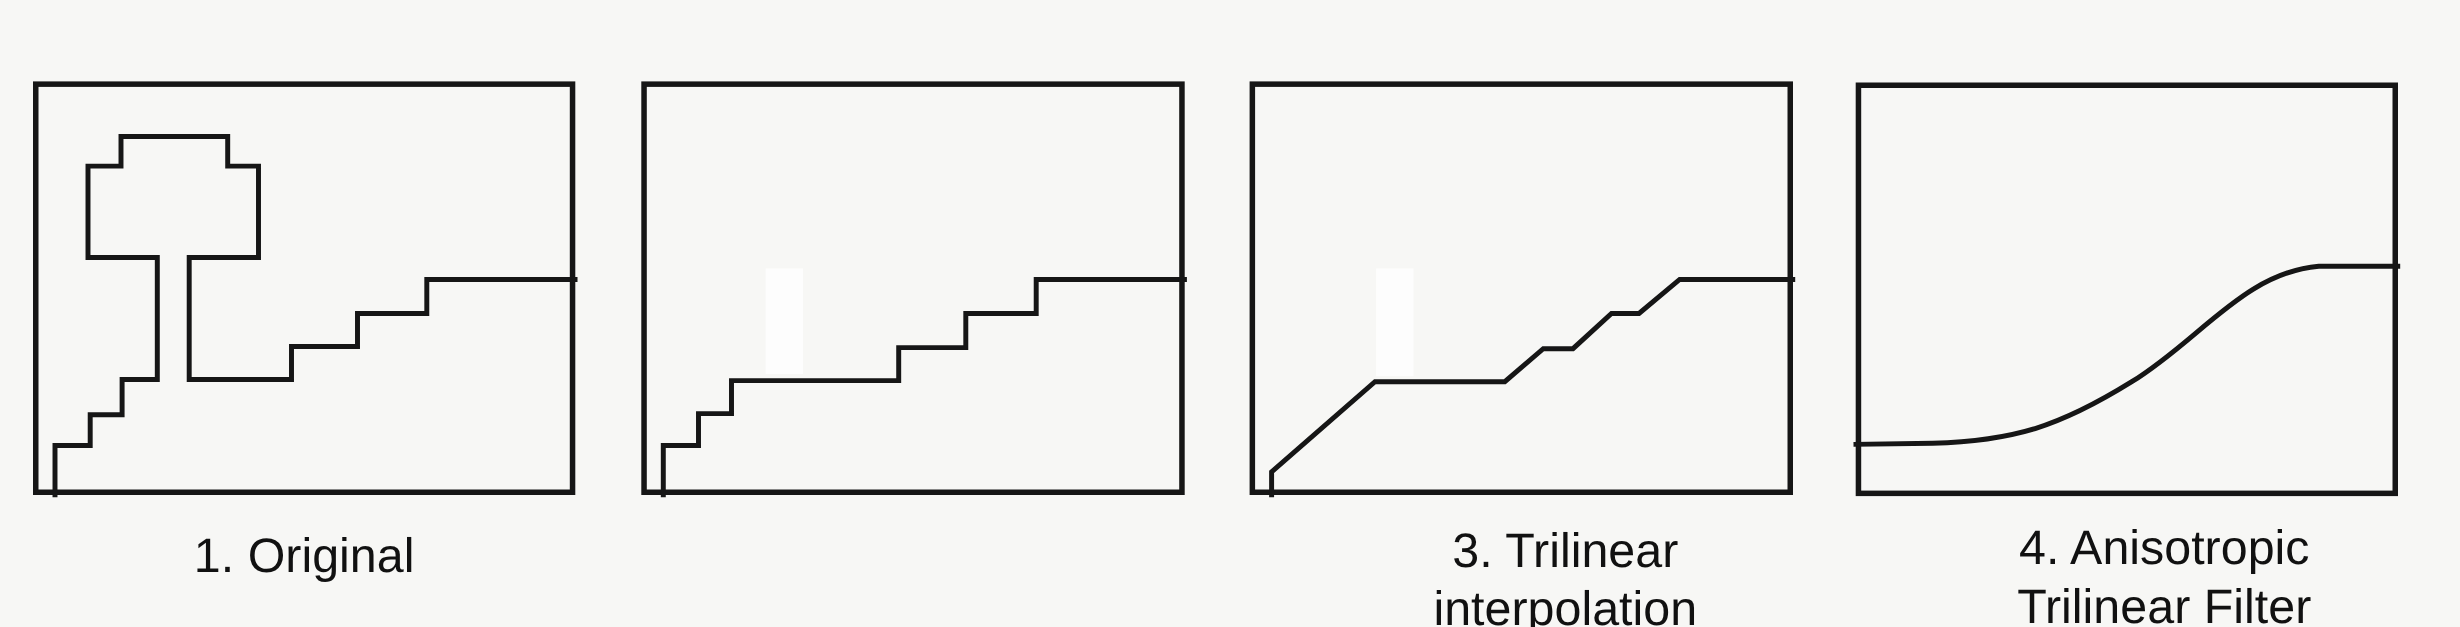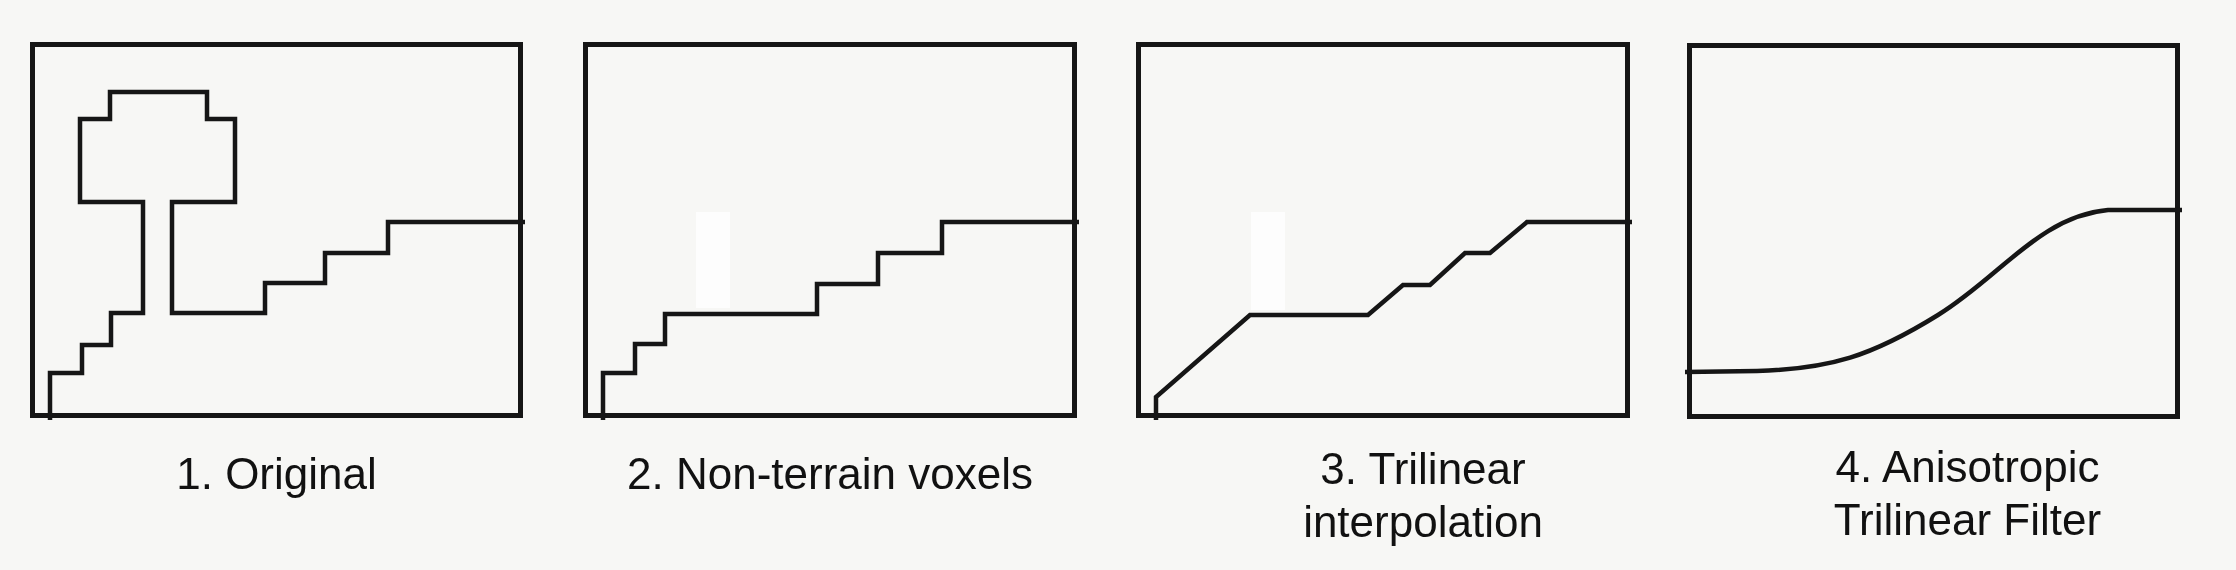--- a/index.html
+++ b/index.html
@@ -9,21 +9,21 @@
   }
   *{margin:0;padding:0;box-sizing:border-box;}
   html,body{width:2236px;height:570px;}
   body{
     background:var(--bg);
     font-family:"Liberation Sans", sans-serif;
     color:var(--text);
     position:relative;
     overflow:hidden;
   }
-  .canvas{position:absolute;inset:0;}
+  .canvas{position:absolute;inset:0;margin-top:32px;}
   .panel-svg{position:absolute;display:block;overflow:visible;}
   .frame{
     fill:none;
     stroke:var(--line);
     stroke-width:5;
   }
   .profile{
     fill:none;
     stroke:var(--line);
     stroke-width:4.5;
@@ -60,21 +60,20 @@
     </div>
   </section>
 
   <section>
     <svg class="panel-svg" style="left:583px;top:42px;width:494px;height:376px" viewBox="583 42 494 376">
       <rect class="frame" x="585.5" y="44.5" width="489" height="371"></rect>
       <rect class="ghost" x="696" y="212" width="34" height="96"></rect>
       <polyline class="profile" points="603,420 603,373 635,373 635,344 665,344 665,314 817,314 817,284 878,284 878,253 942,253 942,222 1079,222"></polyline>
     </svg>
     <div class="caption" style="left:583px;top:447px;width:494px">
-      <div>2. Non-terrain voxels</div>
     </div>
   </section>
 
   <section>
     <svg class="panel-svg" style="left:1136px;top:42px;width:494px;height:376px" viewBox="1136 42 494 376">
       <rect class="frame" x="1138.5" y="44.5" width="489" height="371"></rect>
       <rect class="ghost" x="1251" y="212" width="34" height="98"></rect>
       <polyline class="profile" points="1156,420 1156,397 1250,315 1368,315 1403,285 1430,285 1465,253 1490,253 1527,222 1632,222"></polyline>
     </svg>
     <div class="caption" style="left:1176px;top:442px;width:494px">

